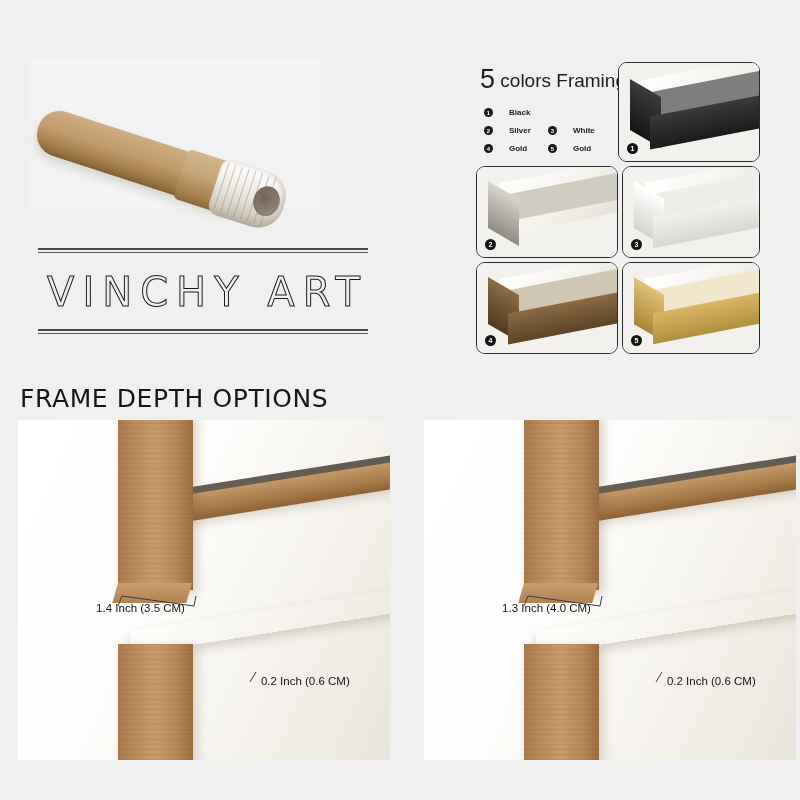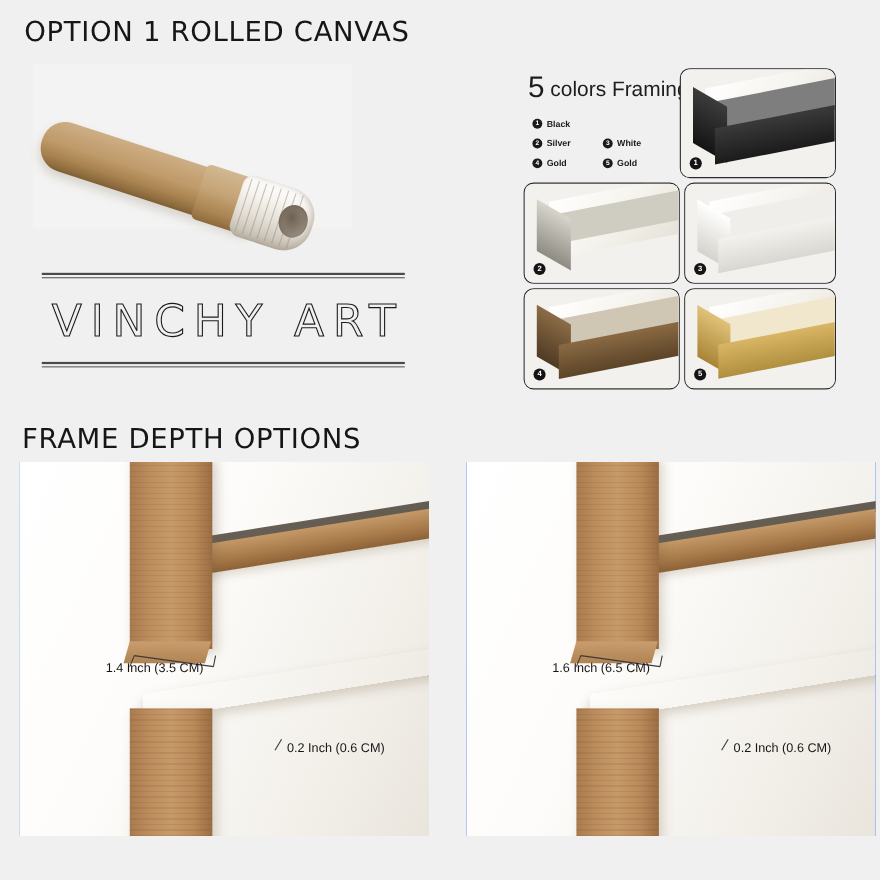--- a/index.html
+++ b/index.html
@@ -116,21 +116,21 @@
     position: absolute;
     left: 484px; top: 108px;
     width: 128px;
     display: flex;
     flex-wrap: wrap;
     row-gap: 9px;
   }
   .legend-item {
     display: flex;
     align-items: center;
-    gap: 4px;
+    gap: 16px;
     width: 64px;
     font-size: 8px;
     font-weight: bold;
     color: #1b1b1b;
     white-space: nowrap;
   }
   .legend-item.full { width: 128px; }
   .badge {
     display: inline-flex;
     align-items: center;
@@ -328,21 +328,20 @@
   .dim-a { left: 21%; top: 53.5%; }
   .dim-b { left: 61%; top: 75%; margin-left: 16px; }
 
   .leader { position: absolute; stroke: #3b3b3b; stroke-width: 1; fill: none; }
 </style>
 </head>
 <body style="background: rgb(240, 240, 240);">
 
 <div class="page">
 
-  <div class="section-heading" id="h-opt1">OPTION 1 ROLLED CANVAS</div>
 
   <div class="tube-stage">
     <div class="tube-wrap">
       <div class="tube-body"></div>
       <div class="tube-cap"></div>
       <div class="tube-roll">
         <div class="roll-lines">
           <span style="left:6px"></span>
             <span style="left:13px"></span>
           <span style="left:20px"></span>
@@ -472,17 +471,17 @@
     <div class="rail-shadow"></div>
     <div class="rail-top"></div>
     <div class="stile"></div>
     <div class="stile-foot"></div>
     <div class="rail-bottom"></div>
     <div class="stile-lower"></div>
     <svg class="leader" style="left:0;top:0;width:372px;height:340px">
       <path d="M104,176 L100,186 M104,176 L176,186 M176,186 L178,176"></path>
       <path d="M238,252 L232,262"></path>
     </svg>
-    <div class="dim-label dim-a">1.6 Inch (6.5 CM)</div>
+    <div class="dim-label dim-a">1.3 Inch (4.0 CM)</div>
     <div class="dim-label dim-b">0.2 Inch (0.6 CM)</div>
   </div>
 
 </div>
 
 </body></html>

